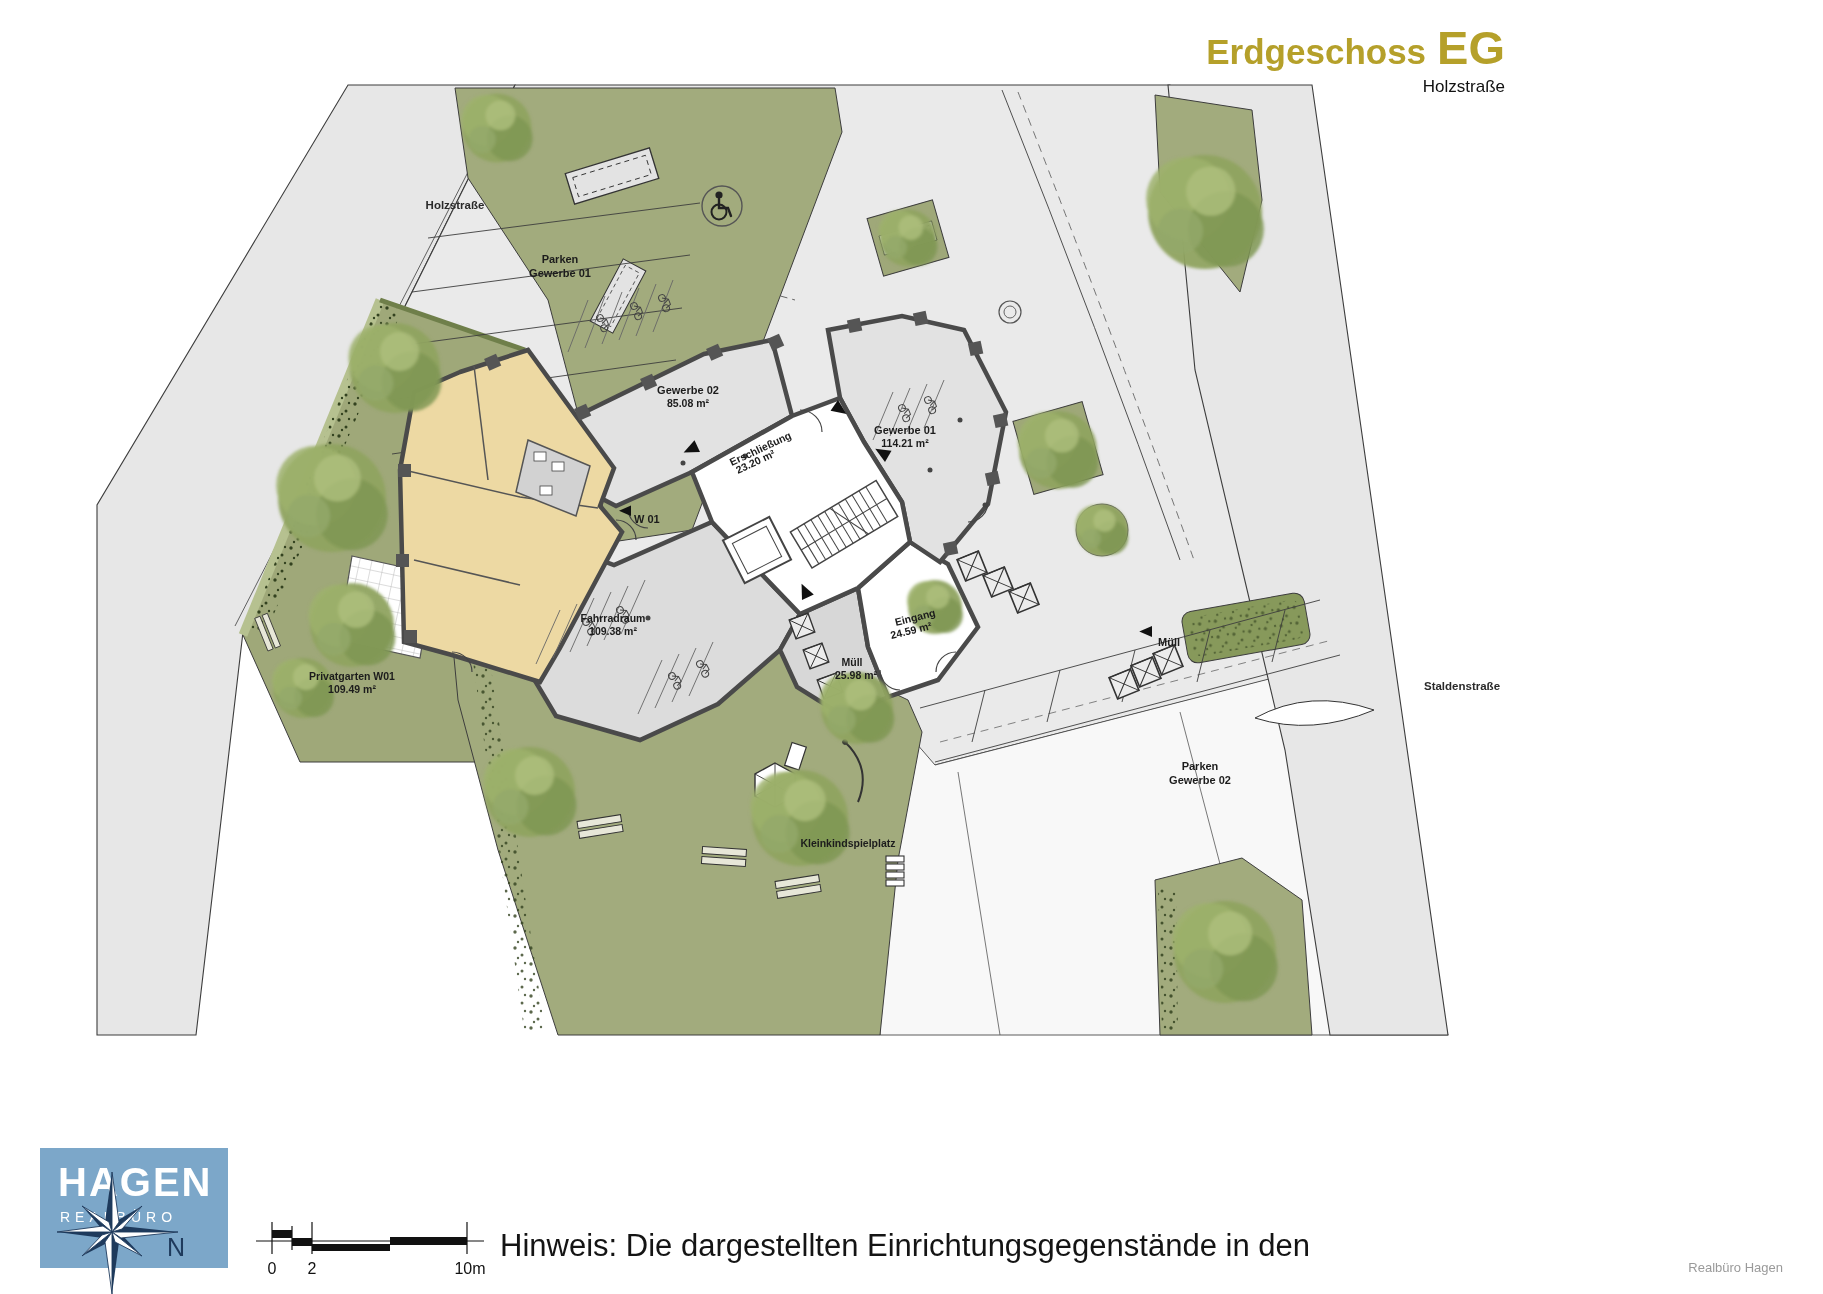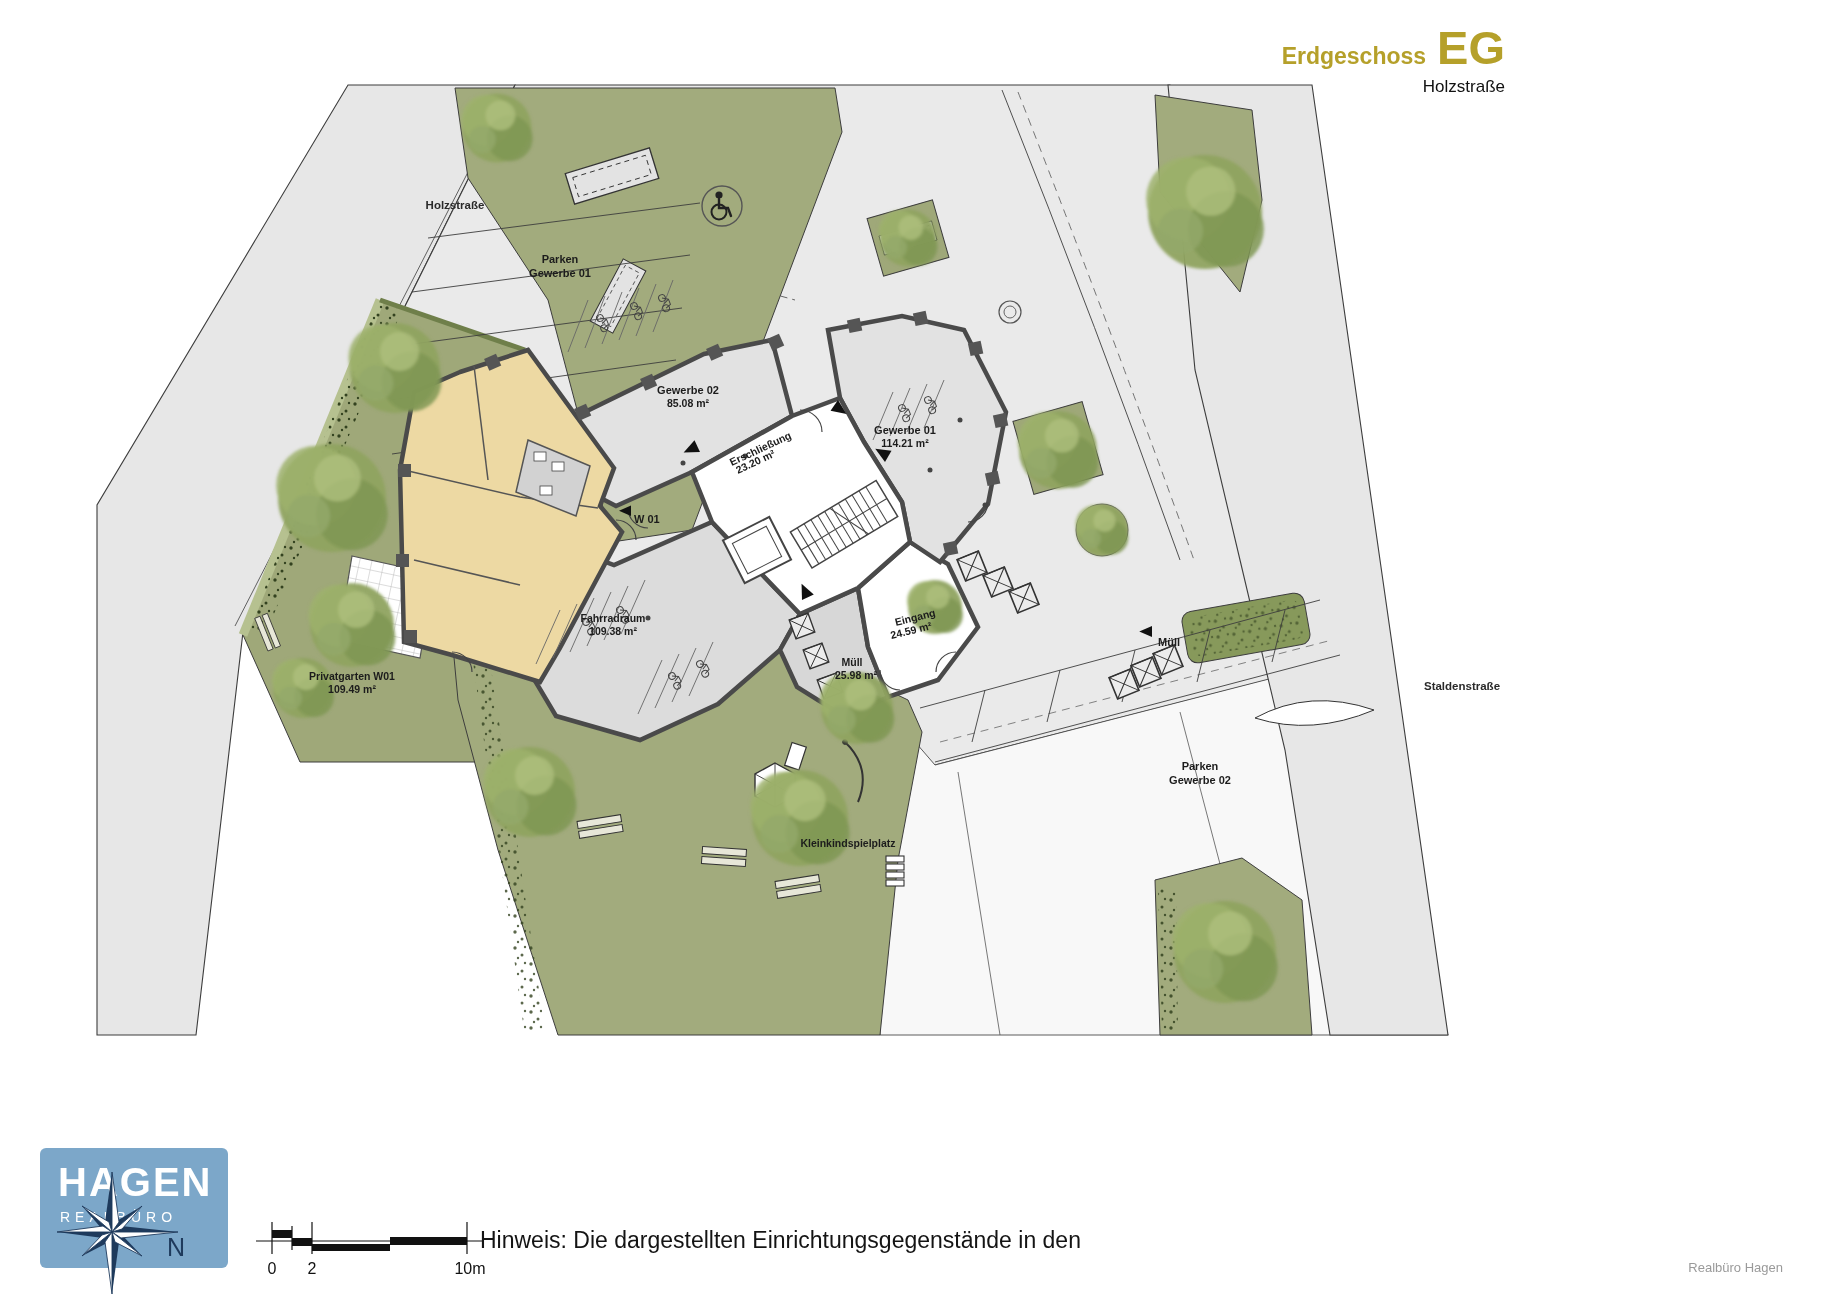--- a/index.html
+++ b/index.html
@@ -1,27 +1,27 @@
 <!DOCTYPE html>
 <html><head>
 <meta charset="utf-8">
 <style>
   html,body{margin:0;padding:0;background:#fff;}
   #stage{position:relative;width:1823px;height:1294px;background:#ffffff;overflow:hidden;
          font-family:"Liberation Sans",sans-serif;}
   #stage > svg{position:absolute;left:0;top:0;z-index:2;}
   .hdr{position:absolute;top:20px;right:318px;text-align:right;z-index:3;}
-  .hdr .t1{font-size:23px;font-weight:bold;color:#b5a02a;letter-spacing:0px;}
+  .hdr .t1{font-size:35px;font-weight:bold;color:#b5a02a;letter-spacing:0px;}
   .hdr .t2{font-size:47px;font-weight:bold;color:#b5a02a;margin-left:11px;}
   .hdr .sub{font-size:17px;color:#111;margin-top:2px;}
-  .logo{position:absolute;left:40px;top:1148px;width:188px;height:120px;background:#7ca7c9;z-index:1;border-radius:6px;}
+  .logo{position:absolute;left:40px;top:1148px;width:188px;height:120px;background:#7ca7c9;z-index:1;}
   .logo .nm{position:absolute;left:18px;top:12px;font-size:40px;font-weight:bold;color:#fff;letter-spacing:2px;}
   .logo .rb{position:absolute;left:20px;top:60px;font-size:14px;color:#fff;letter-spacing:5px;border-top:1px solid rgba(255,255,255,.0);}
-  .note{position:absolute;left:480px;top:1226px;width:850px;z-index:3;
-        font-size:23px;color:#141414;line-height:1.3;}
+  .note{position:absolute;left:480px;top:1226px;width:850px;text-align:center;z-index:3;
+        font-size:31px;color:#141414;line-height:1.3;}
   .credit{position:absolute;right:40px;top:1260px;font-size:13px;color:#9a9a9a;z-index:3;}
   svg text{font-family:"Liberation Sans",sans-serif;}
   .lbl{font-size:11px;font-weight:bold;fill:#1c1c1c;}
   .lbl2{font-size:10.5px;font-weight:bold;fill:#1c1c1c;}
   .street{font-size:11.5px;font-weight:bold;fill:#2a2a2a;}
   .sc{font-size:16px;fill:#111;}
 </style>
 </head>
 <body>
 

